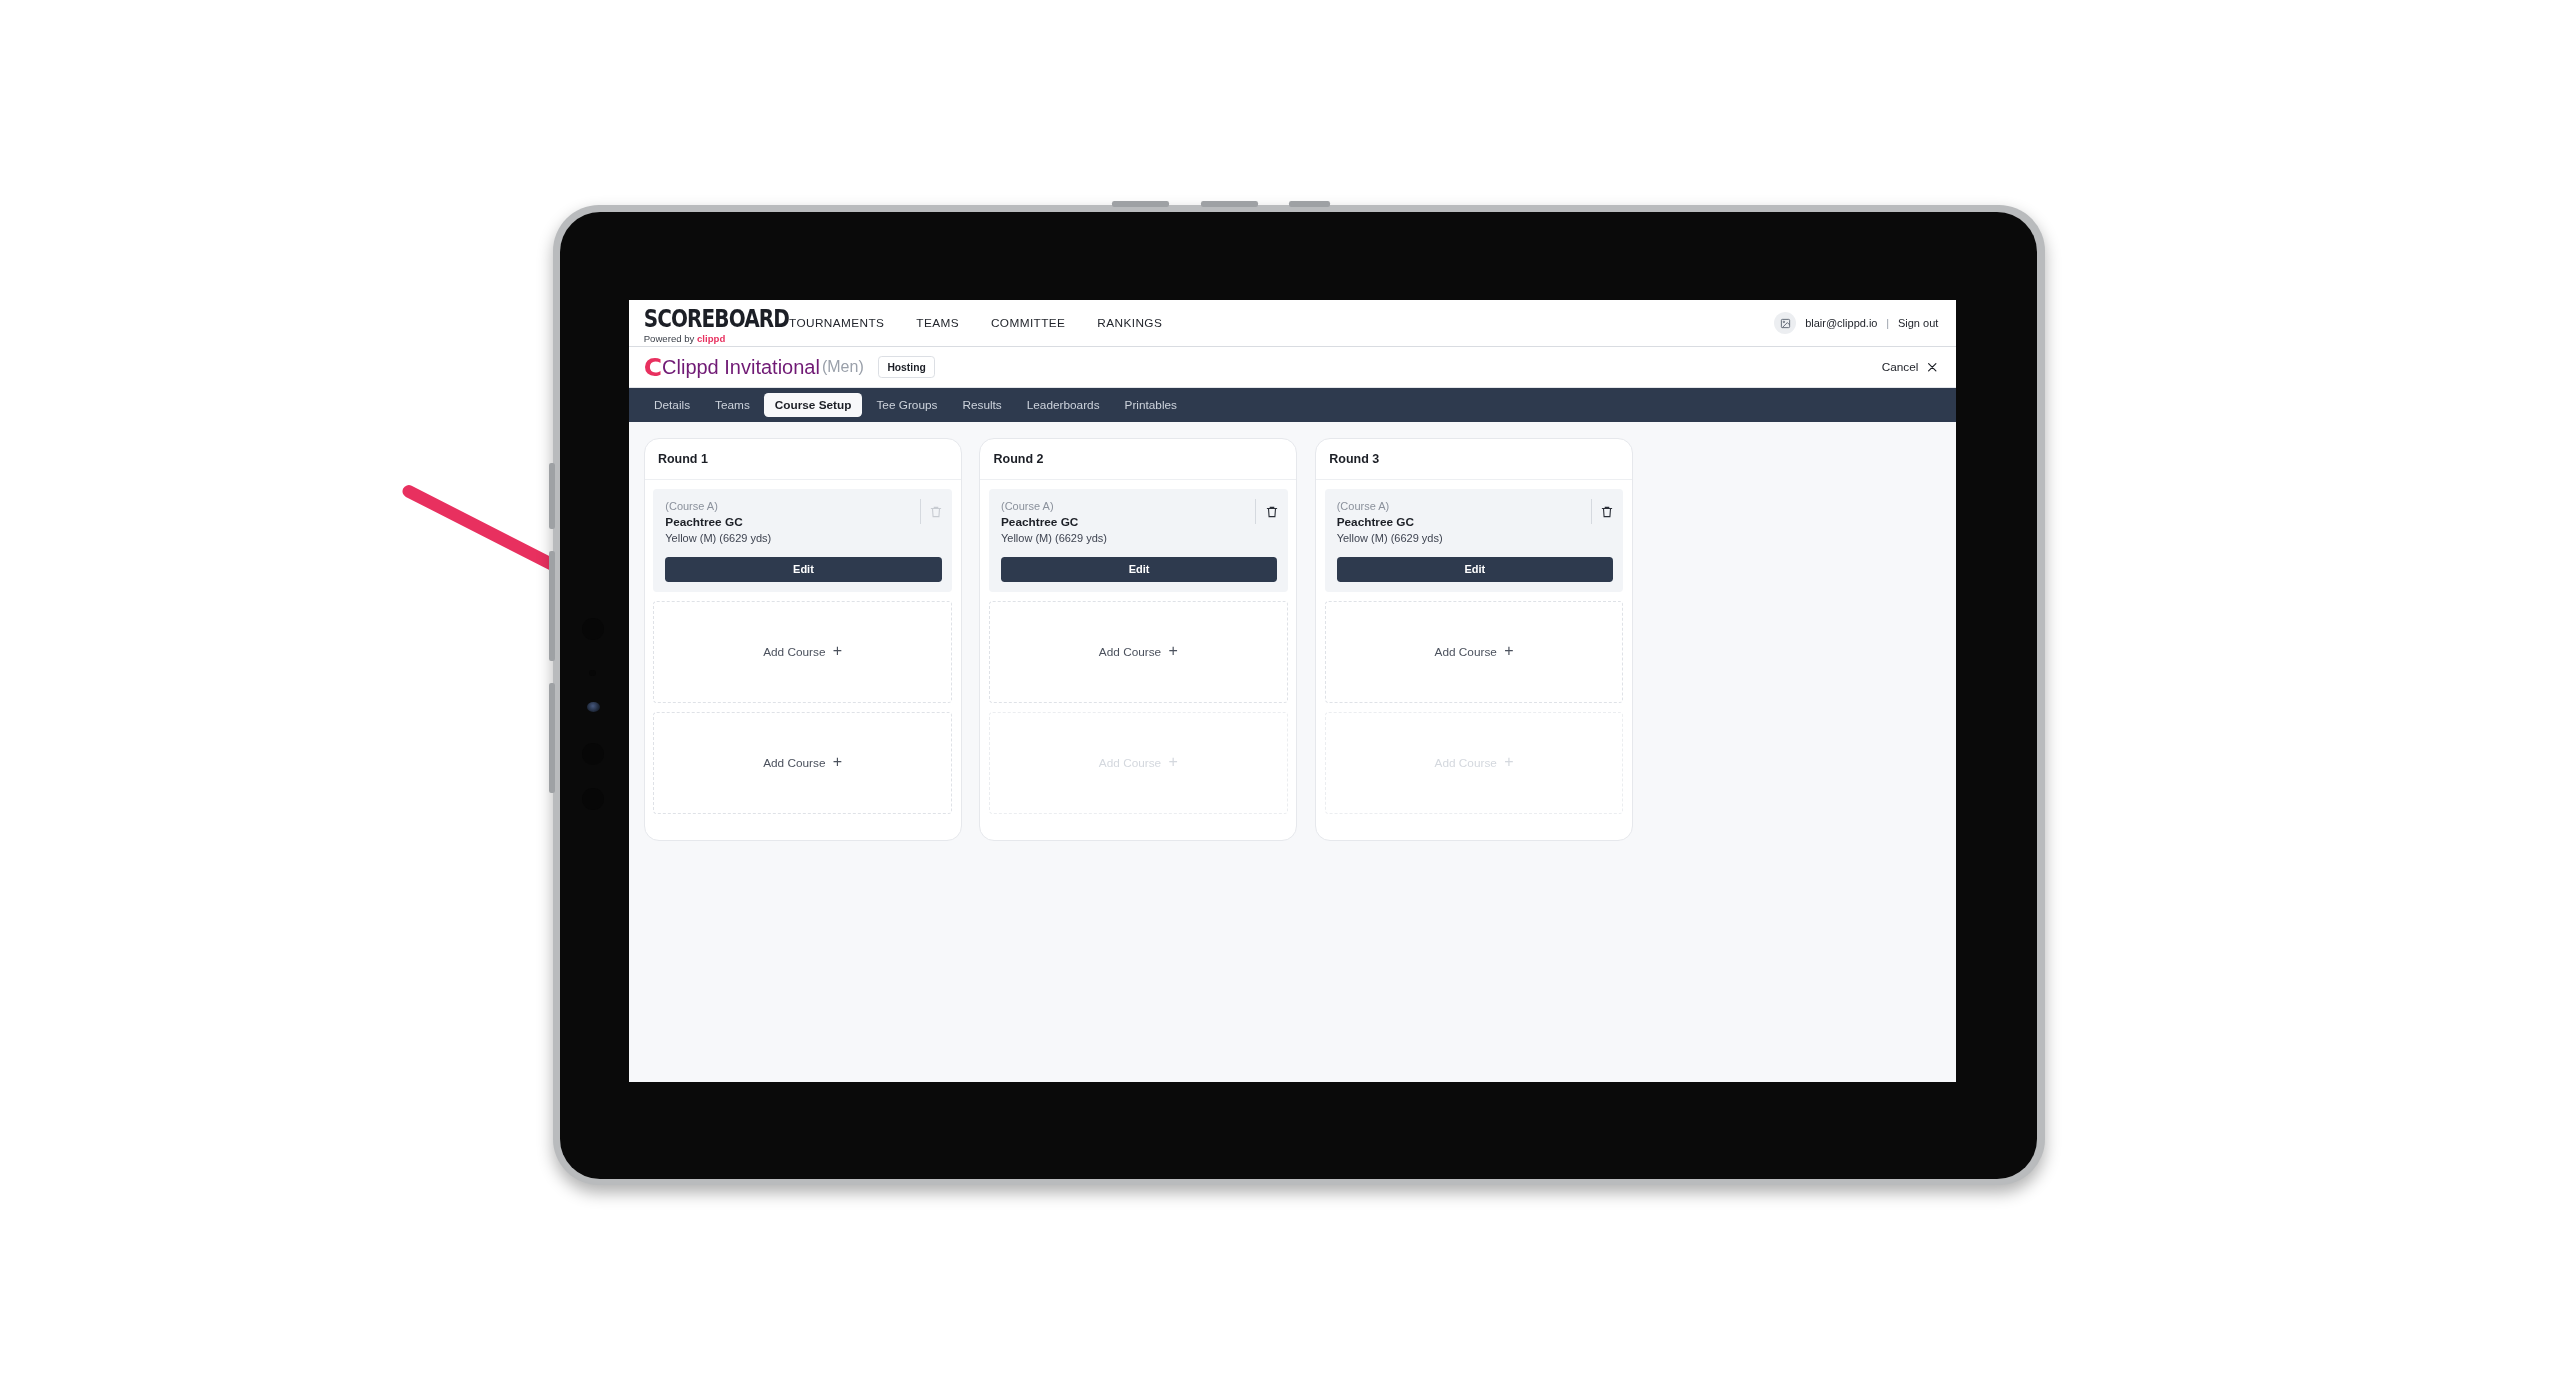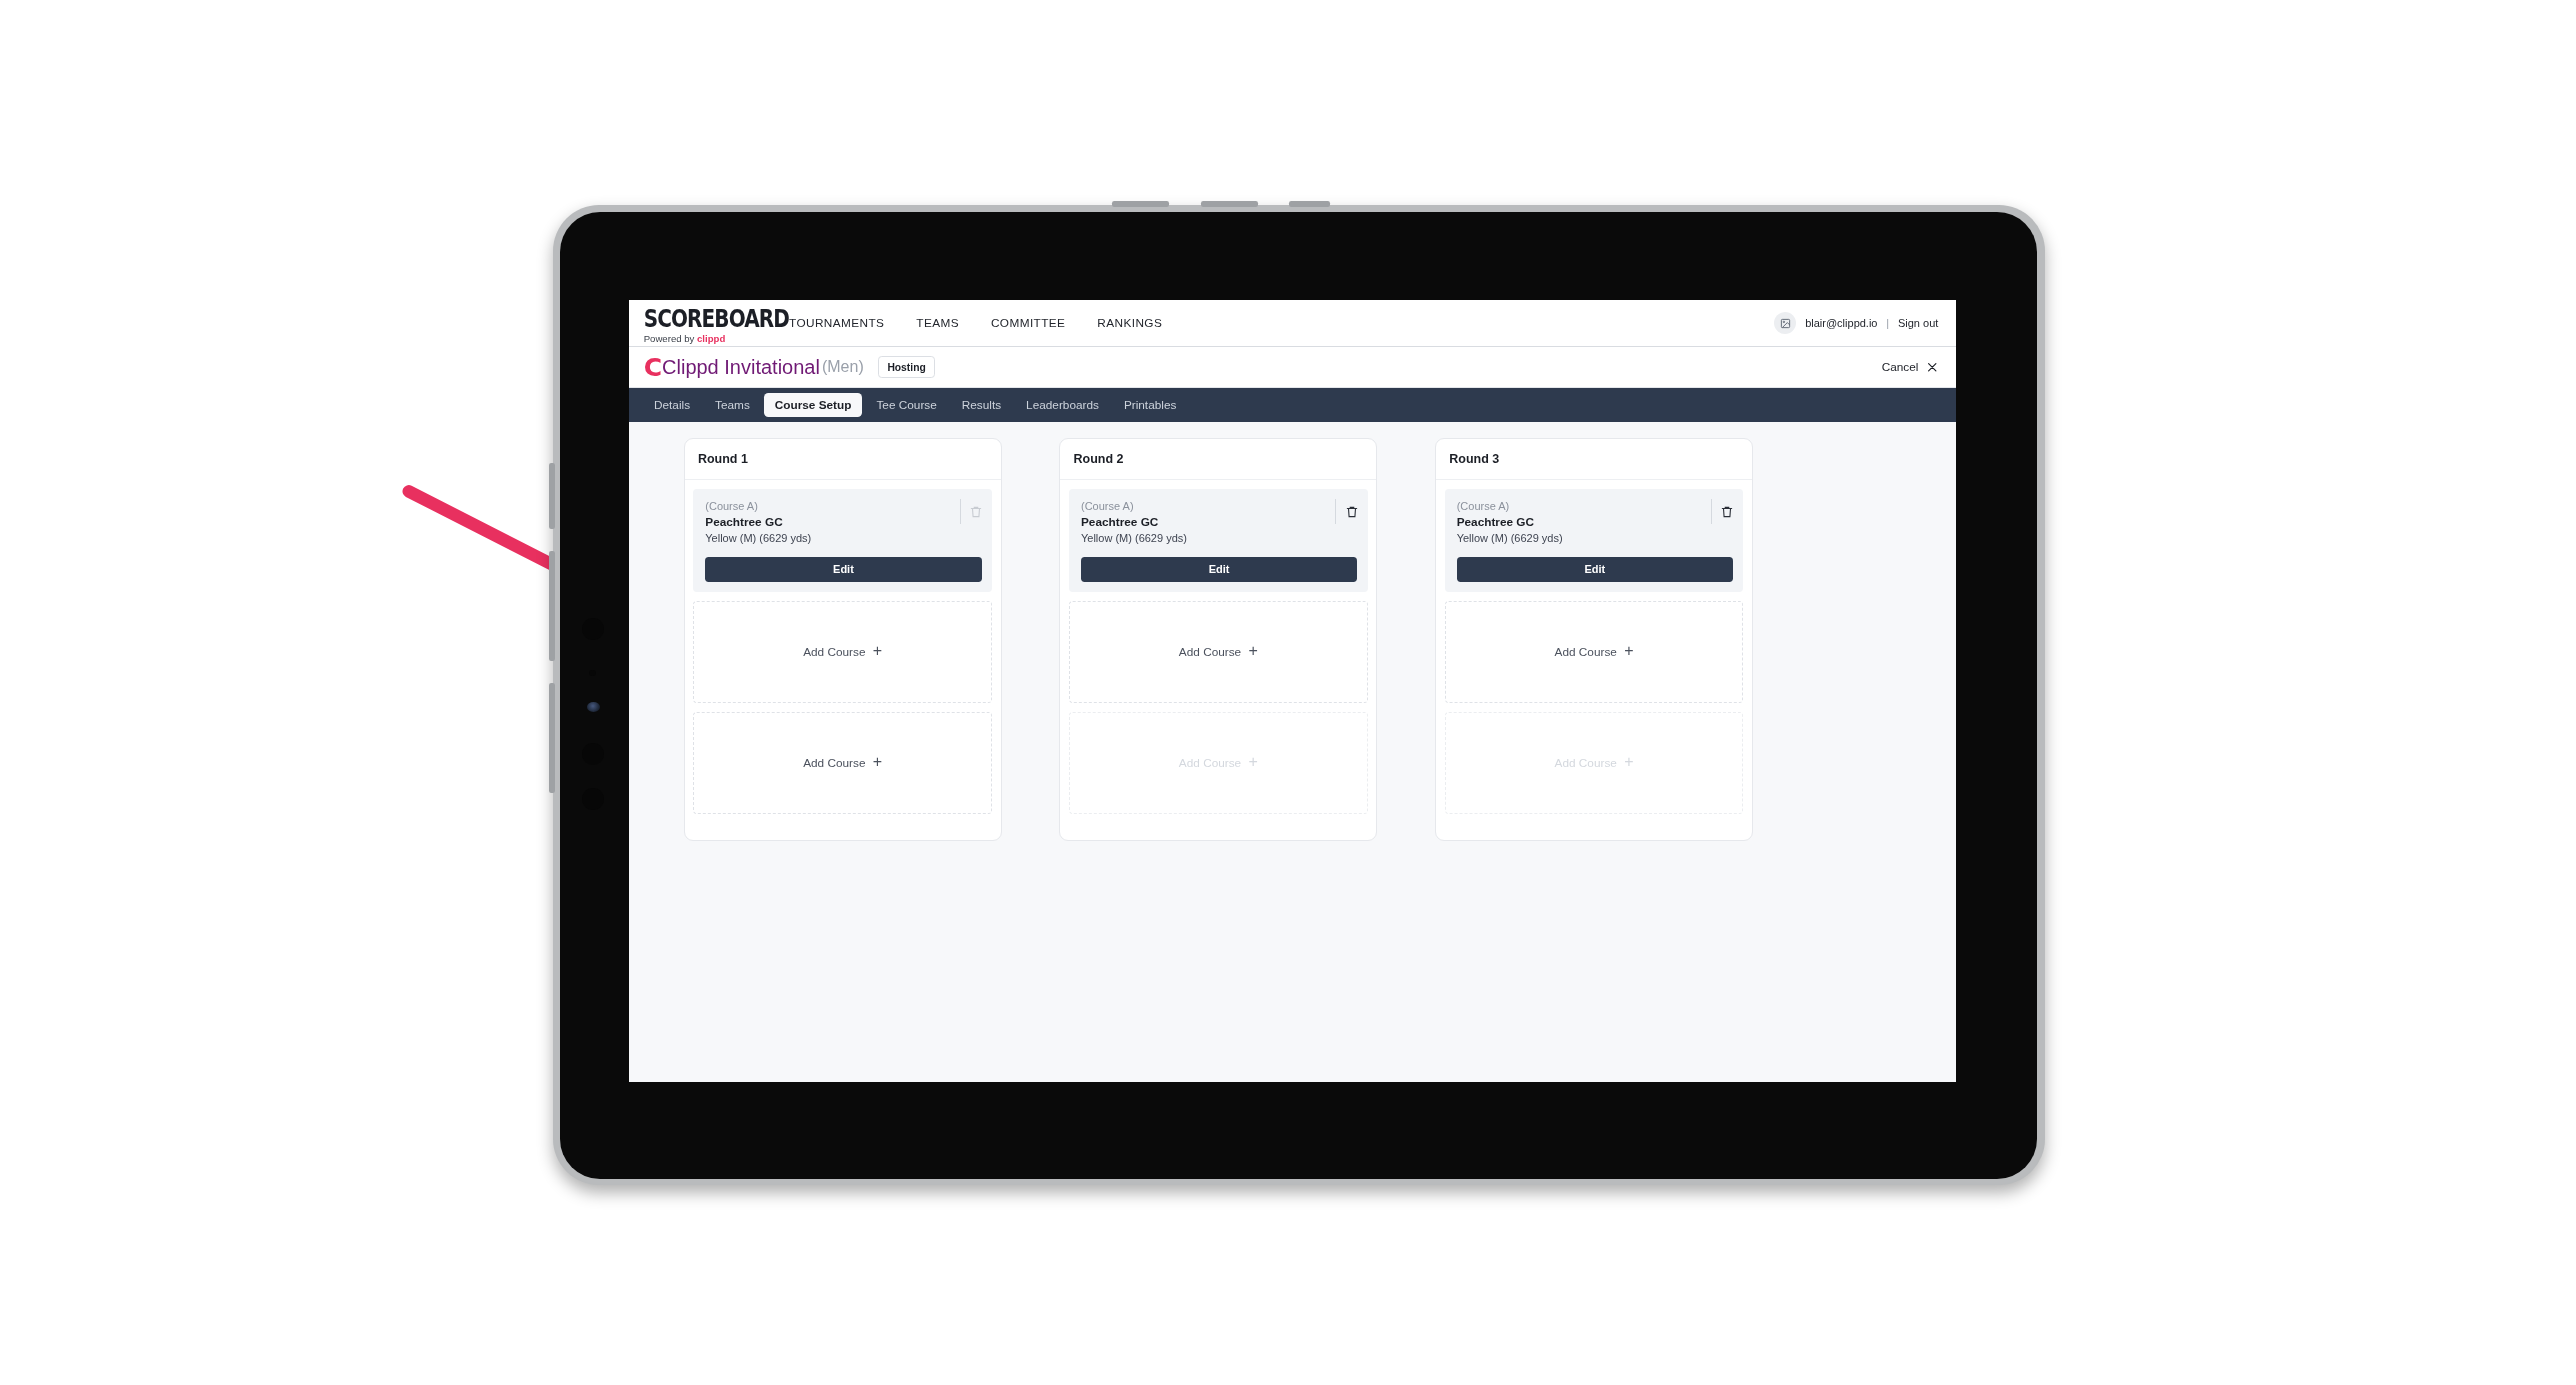--- a/index.html
+++ b/index.html
@@ -129,22 +129,22 @@
   }
   .secnav-item {
     font-size: 11.8px; color:#cdd3dc; padding: 5.2px 10.3px; border-radius:4.4px; cursor:pointer;
   }
   .secnav-item.active { background:#f7f8fa; color:#1c1f26; font-weight:700; }
 
   
   #rounds { display:flex; gap: 17.7px; padding: 16px 0 0 14.7px; }
   .round-col {
     width: 318px; background:#ffffff;
-    border:0.7px solid #e6e8ec; border-radius:9px;
-    box-sizing:border-box; padding-bottom: 8.8px; margin-left: 40px;
+    border:0.7px solid #e6e8ec; border-radius:15px;
+    box-sizing:border-box; padding-bottom: 8.8px;
   }
   .round-head {
     height: 40px; display:flex; align-items:center; padding-left: 13.2px;
     font-size: 12.5px; font-weight:700; color:#1c1f26;
     border-bottom:0.7px solid #edeff2;
   }
   .round-body { padding: 8.8px; }
 
   .course-card {
     background:#f2f4f7; border-radius:3.7px; padding: 10.3px 10.3px 10.3px 11.8px;
@@ -238,21 +238,21 @@
         <svg width="12.5" height="12.5" viewBox="0 0 24 24" stroke="#1c1f26" stroke-width="2.2" stroke-linecap="round">
           <path d="M5 5l14 14M19 5L5 19"></path>
         </svg>
       </div>
     </div>
 
     <div id="secnav">
       <div class="secnav-item">Details</div>
       <div class="secnav-item">Teams</div>
       <div class="secnav-item active">Course Setup</div>
-      <div class="secnav-item">Tee Course</div>
+      <div class="secnav-item">Tee Groups</div>
       <div class="secnav-item">Results</div>
       <div class="secnav-item">Leaderboards</div>
       <div class="secnav-item">Printables</div>
     </div>
 
     <div id="rounds">
 
       <div class="round-col">
         <div class="round-head">Round 1</div>
         <div class="round-body">

